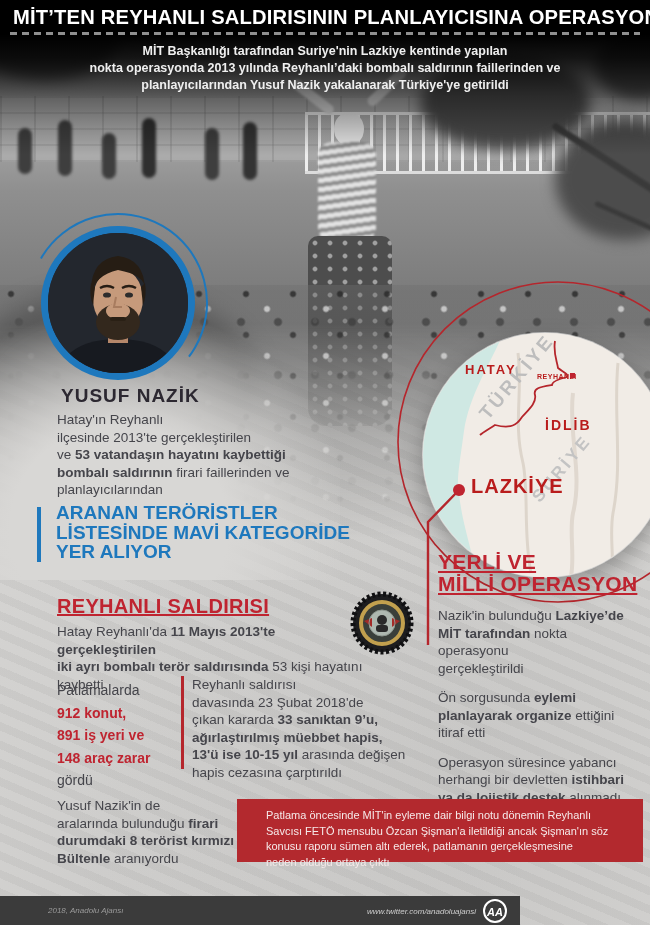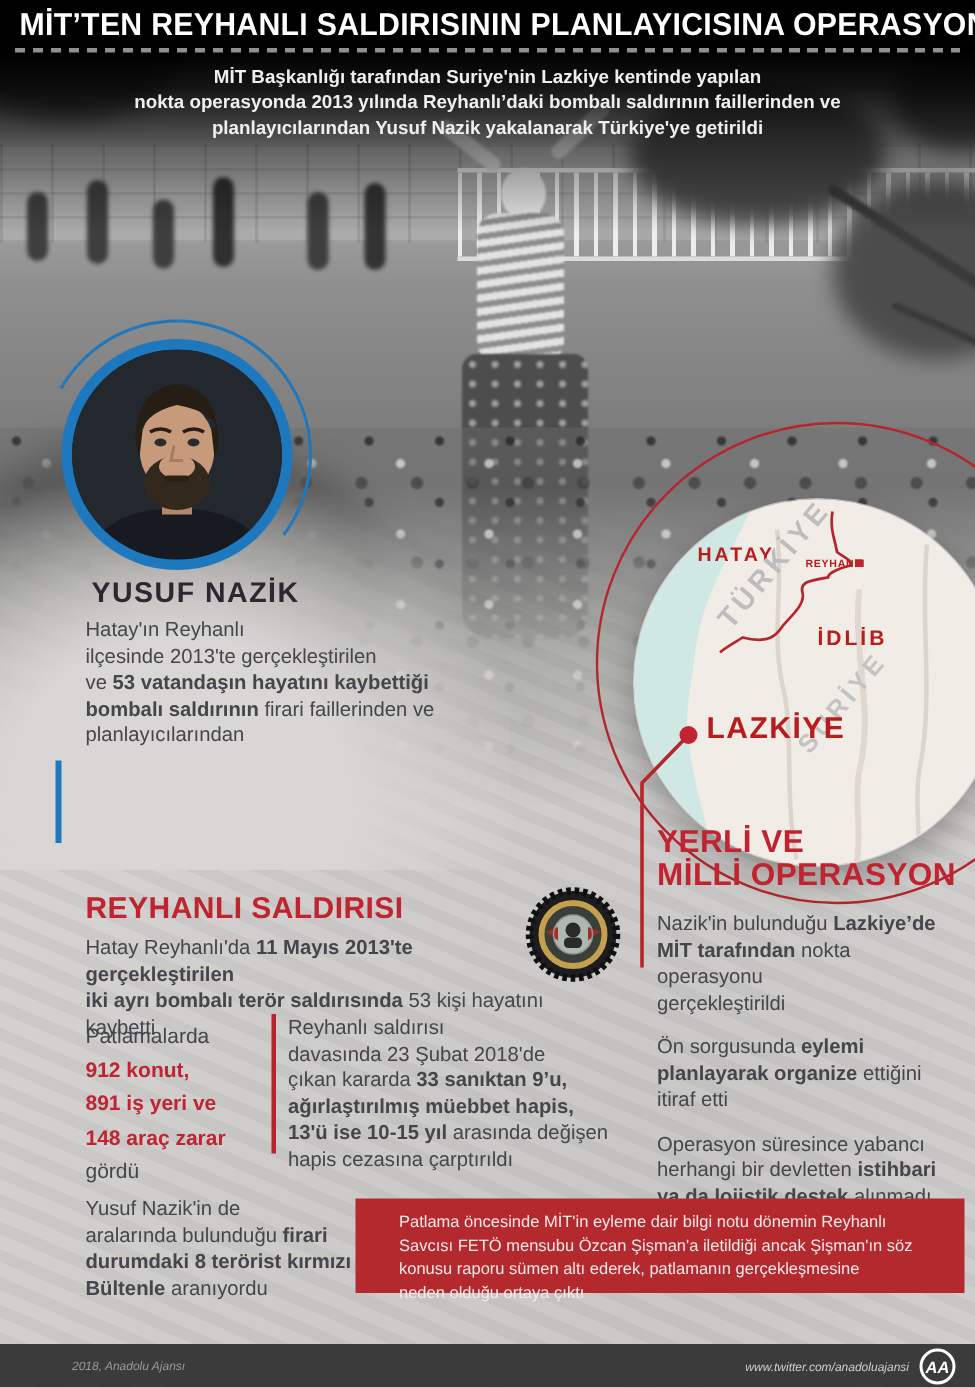--- a/index.html
+++ b/index.html
@@ -59,21 +59,21 @@
   .portrait-arc{left:23px;top:208px;z-index:4;}
   
   .pre{white-space:pre-line;}
   .b{font-weight:bold;}
   .r{font-weight:bold;color:#bf2430;margin-top:17px;}
   .name{left:61px;top:385px;font-size:19px;font-weight:800;color:#2c2831;letter-spacing:1px;z-index:5;}
   .body-text{font-size:13.5px;line-height:17.5px;color:#45454b;z-index:5;}
   .p-desc{left:57px;top:411px;width:310px;}
   .blue-bar{left:37px;top:507px;width:4px;height:55px;background:#1e78bd;z-index:5;}
   .blue-note{left:56px;top:503px;width:330px;font-size:19px;line-height:19.5px;font-weight:800;color:#1e78bd;z-index:5;}
-  .red-head{font-size:20px;font-weight:800;color:#bf2430;letter-spacing:.3px;z-index:5;}
+  .red-head{font-size:20px;font-weight:800;color:#bf2430;letter-spacing:.3px;z-index:5;text-decoration:underline;}
   .h-attack{left:57px;top:595px;}
   .p-attack{left:57px;top:623px;width:320px;}
   .stats{left:57px;top:679px;width:130px;font-size:14px;line-height:22.5px;color:#45454b;z-index:5;}
   .red-divider{left:181px;top:676px;width:3px;height:93px;background:#b5262c;z-index:5;}
   .p-verdict{left:192px;top:676px;width:220px;}
   .p-wanted{left:57px;top:797px;width:180px;}
   
   .op-col{left:438px;top:551px;width:200px;z-index:5;}
   .op-col .red-head{position:static;font-size:21px;line-height:22px;}
   .op-col p{margin:12px 0 0 0;}
@@ -91,21 +91,21 @@
   .lbl-idlib{left:122px;top:84px;font-size:14px;letter-spacing:2px;}
   .lbl-suriye{left:139px;top:136px;font-size:17px;letter-spacing:3px;color:#c3c3c3;
     transform:translate(-50%,-50%) rotate(-50deg);}
   .lbl-lazkiye{left:48px;top:142px;font-size:20px;letter-spacing:1px;}
   .callout{left:0;top:0;z-index:6;}
   .emblem{left:350px;top:591px;z-index:7;}
   
   .feto-box{left:237px;top:799px;width:348px;height:45px;background:#b3292e;padding:9px 29px;z-index:6;
     color:#f6e9e9;font-size:11px;line-height:15.5px;}
   
-  .footer{left:0;top:896px;width:650px;height:29px;background:#3b3b3b;z-index:8;}
+  .footer{left:0;top:896px;width:520px;height:29px;background:#3b3b3b;z-index:8;}
   .footer-credit{position:absolute;left:48px;top:10px;font-size:8px;font-style:italic;color:#9a9a9a;}
   .footer-url{position:absolute;right:44px;top:11px;font-size:8px;font-style:italic;color:#cfcfcf;}
   .aa-logo{position:absolute;right:12px;top:2px;}
 </style>
 </head>
 <body>
 
 <div class="page">
 
   <div class="photo">
@@ -164,20 +164,23 @@
     </svg>
   </div>
 
   <div class="abs name">YUSUF NAZİK</div>
   <div class="abs body-text pre p-desc"><span>Hatay'ın Reyhanlı
 ilçesinde 2013'te gerçekleştirilen
 ve </span><span class="b">53 vatandaşın hayatını kaybettiği
 bombalı saldırının</span><span> firari faillerinden ve
 planlayıcılarından</span></div>
   <div class="abs blue-bar"></div>
+  <div class="abs blue-note pre">ARANAN TERÖRİSTLER
+LİSTESİNDE MAVİ KATEGORİDE
+YER ALIYOR</div>
 
   <div class="abs red-head h-attack">REYHANLI SALDIRISI</div>
   <div class="abs body-text pre p-attack"><span>Hatay Reyhanlı'da </span><span class="b">11 Mayıs 2013'te gerçekleştirilen
 iki ayrı bombalı terör saldırısında</span><span> 53 kişi hayatını
 kaybetti</span></div>
   <div class="abs stats pre"><span>Patlamalarda
 </span><span class="r">912 konut,
 </span><span class="r">891 iş yeri ve
 </span><span class="r">148 araç zarar
 </span><span>gördü</span></div>

